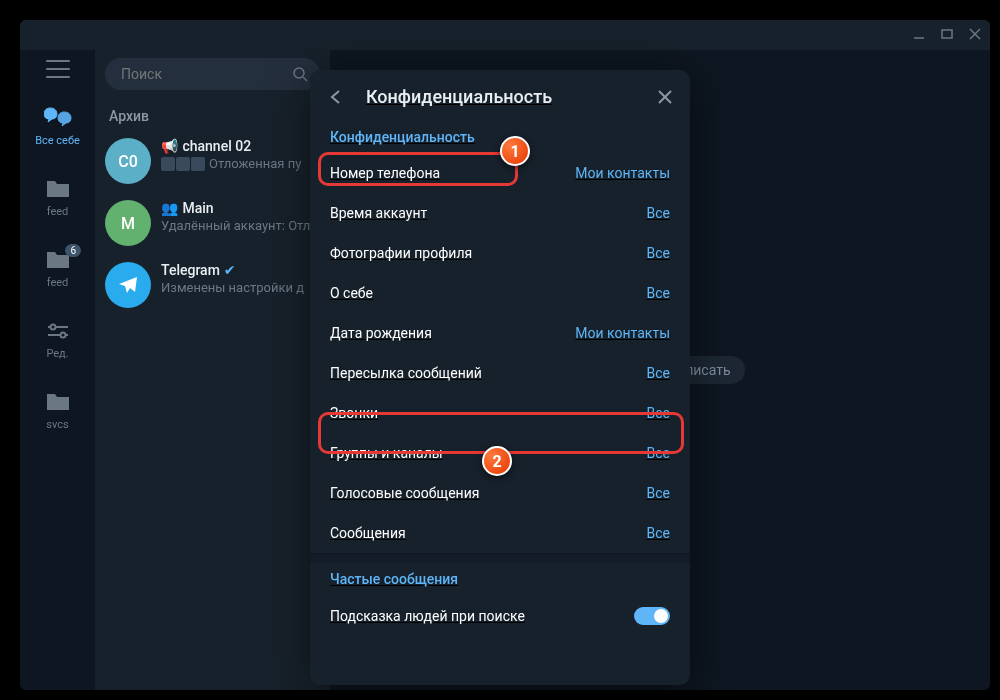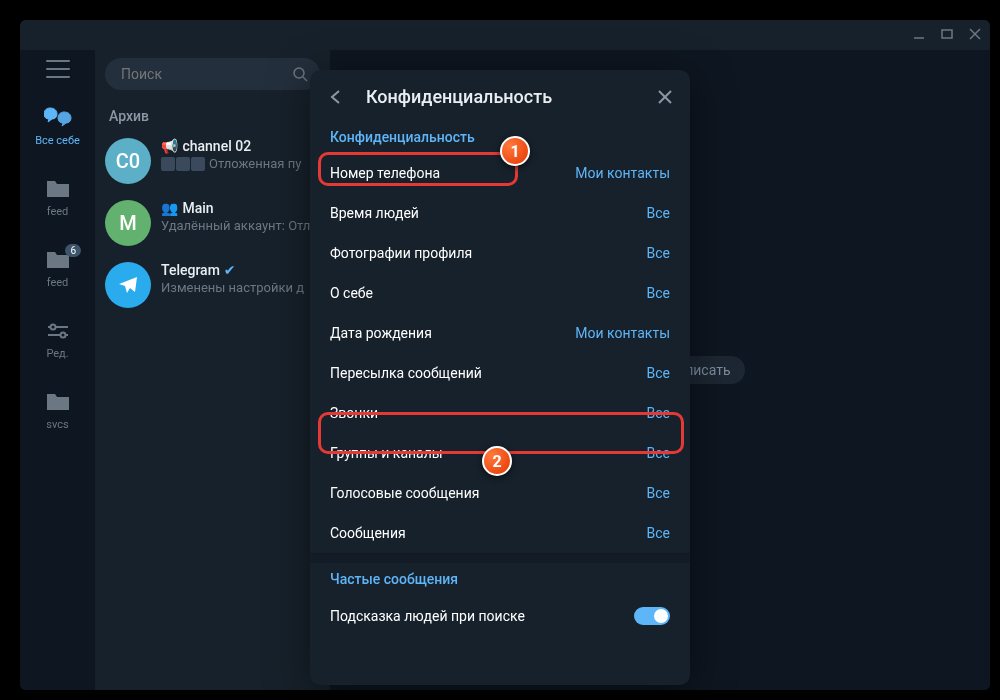--- a/index.html
+++ b/index.html
@@ -23,36 +23,36 @@
 .badge { position: absolute; top: 2px; right: 14px; background: #3e546a; color: #fff; border-radius: 10px; font-size: 10px; padding: 1px 5px; min-width: 14px; text-align: center; }
 
 .chatlist { width: 235px; background: #17212b; display: flex; flex-direction: column; }
 .search-wrap { padding: 8px 10px; position: relative; }
 .search-input { width: 100%; background: #242f3d; border: none; border-radius: 18px; padding: 8px 36px 8px 16px; color: #6b7883; font-size: 14px; outline: none; }
 .search-icon { position: absolute; right: 22px; top: 16px; color: #6b7883; }
 
 .archive-header { padding: 10px 14px 6px; color: #8b98a5; font-size: 14px; font-weight: 500; }
 
 .chat-item { display: flex; padding: 8px 10px; gap: 10px; cursor: pointer; }
-.avatar { width: 46px; height: 46px; border-radius: 50%; display: flex; align-items: center; justify-content: center; color: #fff; font-size: 20px; font-weight: 500; flex-shrink: 0; }
+.avatar { width: 46px; height: 46px; border-radius: 50%; display: flex; align-items: center; justify-content: center; color: #fff; font-size: 16px; font-weight: 500; flex-shrink: 0; }
 .avatar.c0 { background: #5bafc7; }
 .avatar.m { background: #62b16e; }
 .avatar.tg { background: #2aabee; }
 .chat-text { flex: 1; overflow: hidden; }
 .chat-title { color: #e9eef2; font-size: 14px; font-weight: 500; display: flex; align-items: center; gap: 4px; white-space: nowrap; overflow: hidden; }
 .chat-subtitle { color: #6b7883; font-size: 13px; white-space: nowrap; overflow: hidden; text-overflow: ellipsis; display: flex; align-items: center; gap: 4px; margin-top: 2px; }
 .verified { color: #5eb5f7; }
 .thumbs { display: inline-flex; gap: 1px; }
 .thumb { width: 14px; height: 14px; background: #3a4a5c; border-radius: 2px; }
 
 .main-area { flex: 1; background: #0e1621; display: flex; align-items: center; justify-content: center; position: relative; }
 .placeholder-bubble { background: #1c2733; color: #7d8e9f; padding: 6px 14px; border-radius: 16px; font-size: 14px; }
 
 
-.modal { position: absolute; top: 70px; left: 310px; width: 380px; height: 615px; background: #17212b; border-radius: 10px; box-shadow: 0 8px 40px rgba(0,0,0,0.5); display: flex; flex-direction: column; overflow: hidden; z-index: 10; }
+.modal { position: absolute; top: 70px; left: 310px; width: 380px; height: 615px; background: #17212b; border-radius: 10px; box-shadow: 0 8px 40px rgba(0,0,0,0.5); display: flex; flex-direction: column; overflow: hidden; z-index: 10; text-decoration: underline; }
 .modal-header { display: flex; align-items: center; padding: 16px 16px 14px; gap: 20px; }
 .back-btn, .close-btn { color: #8b98a5; cursor: pointer; display: flex; }
 .modal-title { flex: 1; color: #e9eef2; font-size: 18px; font-weight: 500; }
 
 .modal-body { flex: 1; overflow-y: auto; }
 .section-header { color: #5eb5f7; font-size: 14px; font-weight: 500; padding: 8px 20px; }
 .setting-row { display: flex; justify-content: space-between; align-items: center; padding: 12px 20px; cursor: pointer; }
 .setting-label { color: #ffffff; font-size: 14px; }
 .setting-value { color: #5eb5f7; font-size: 14px; }
 .divider { height: 10px; background: #131c26; border-top: 1px solid #101922; }
@@ -220,21 +220,21 @@
   </div>
 
   <div class="modal-body">
     <div class="section-header">Конфиденциальность</div>
 
     <div class="setting-row">
         <span class="setting-label">Номер телефона</span>
         <span class="setting-value">Мои контакты</span>
       </div>
     <div class="setting-row">
-        <span class="setting-label">Время людей</span>
+        <span class="setting-label">Время аккаунт</span>
         <span class="setting-value">Все</span>
       </div>
     <div class="setting-row">
         <span class="setting-label">Фотографии профиля</span>
         <span class="setting-value">Все</span>
       </div>
     <div class="setting-row">
         <span class="setting-label">О себе</span>
         <span class="setting-value">Все</span>
       </div>

